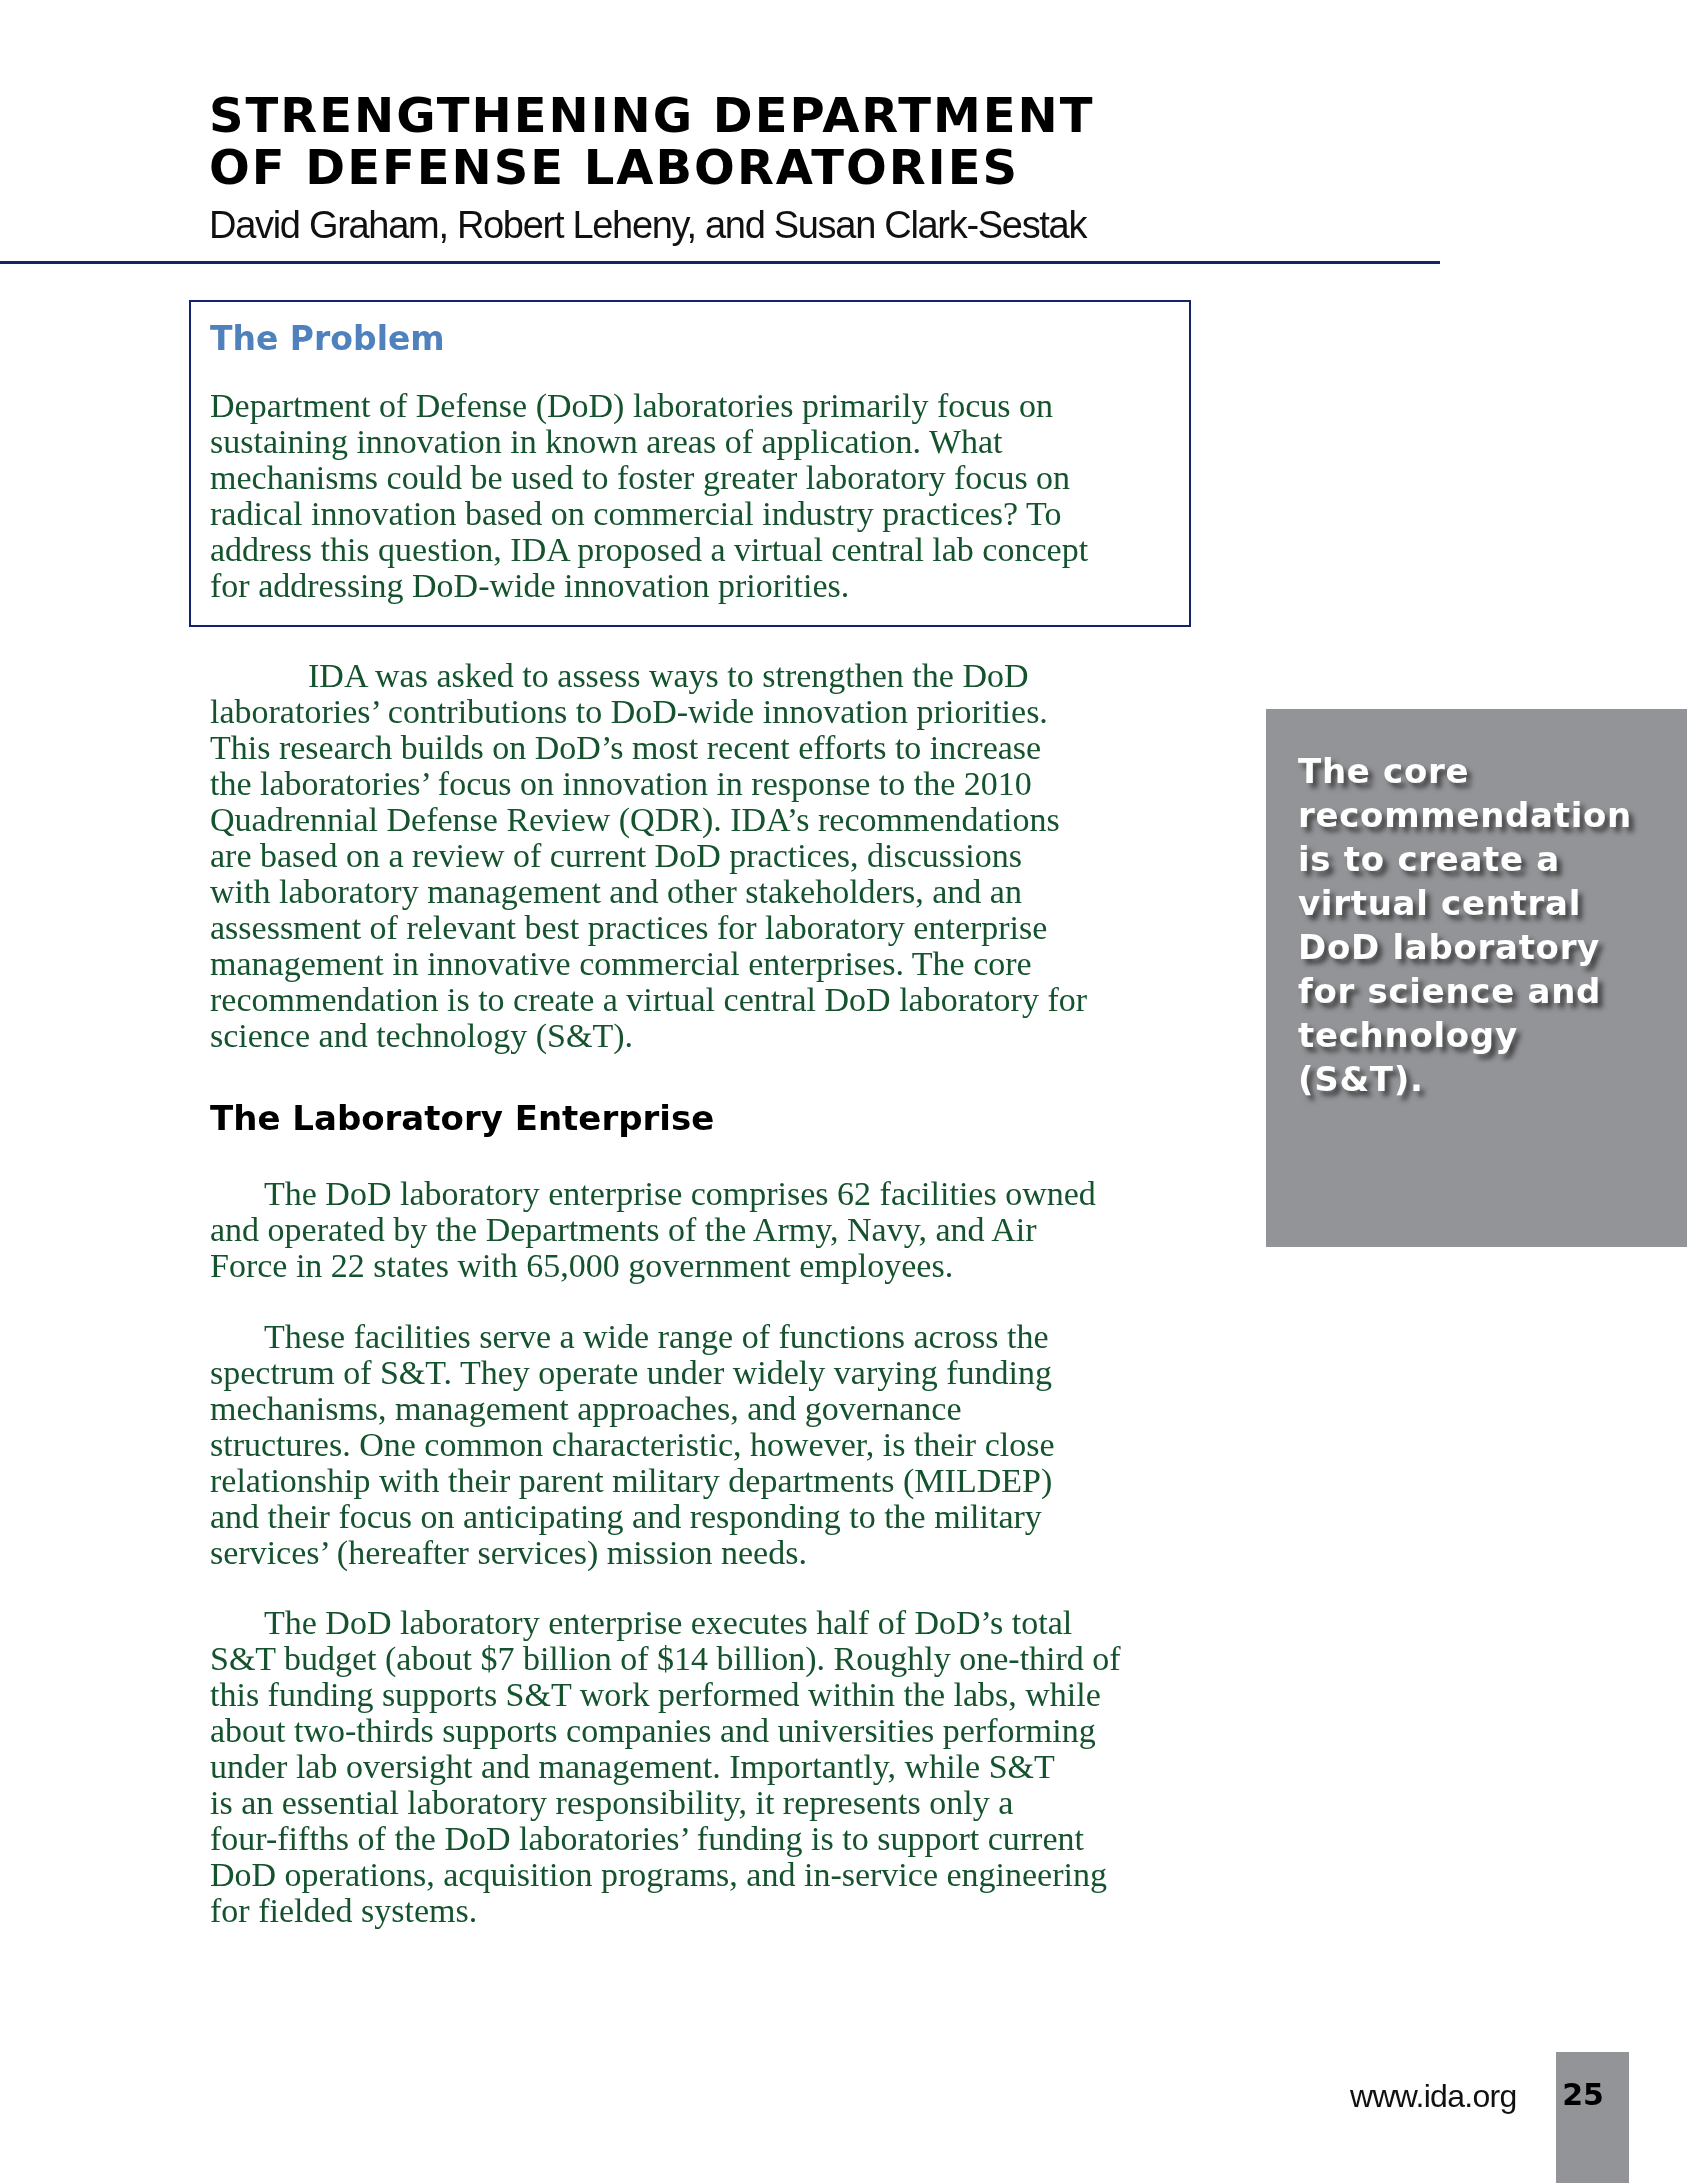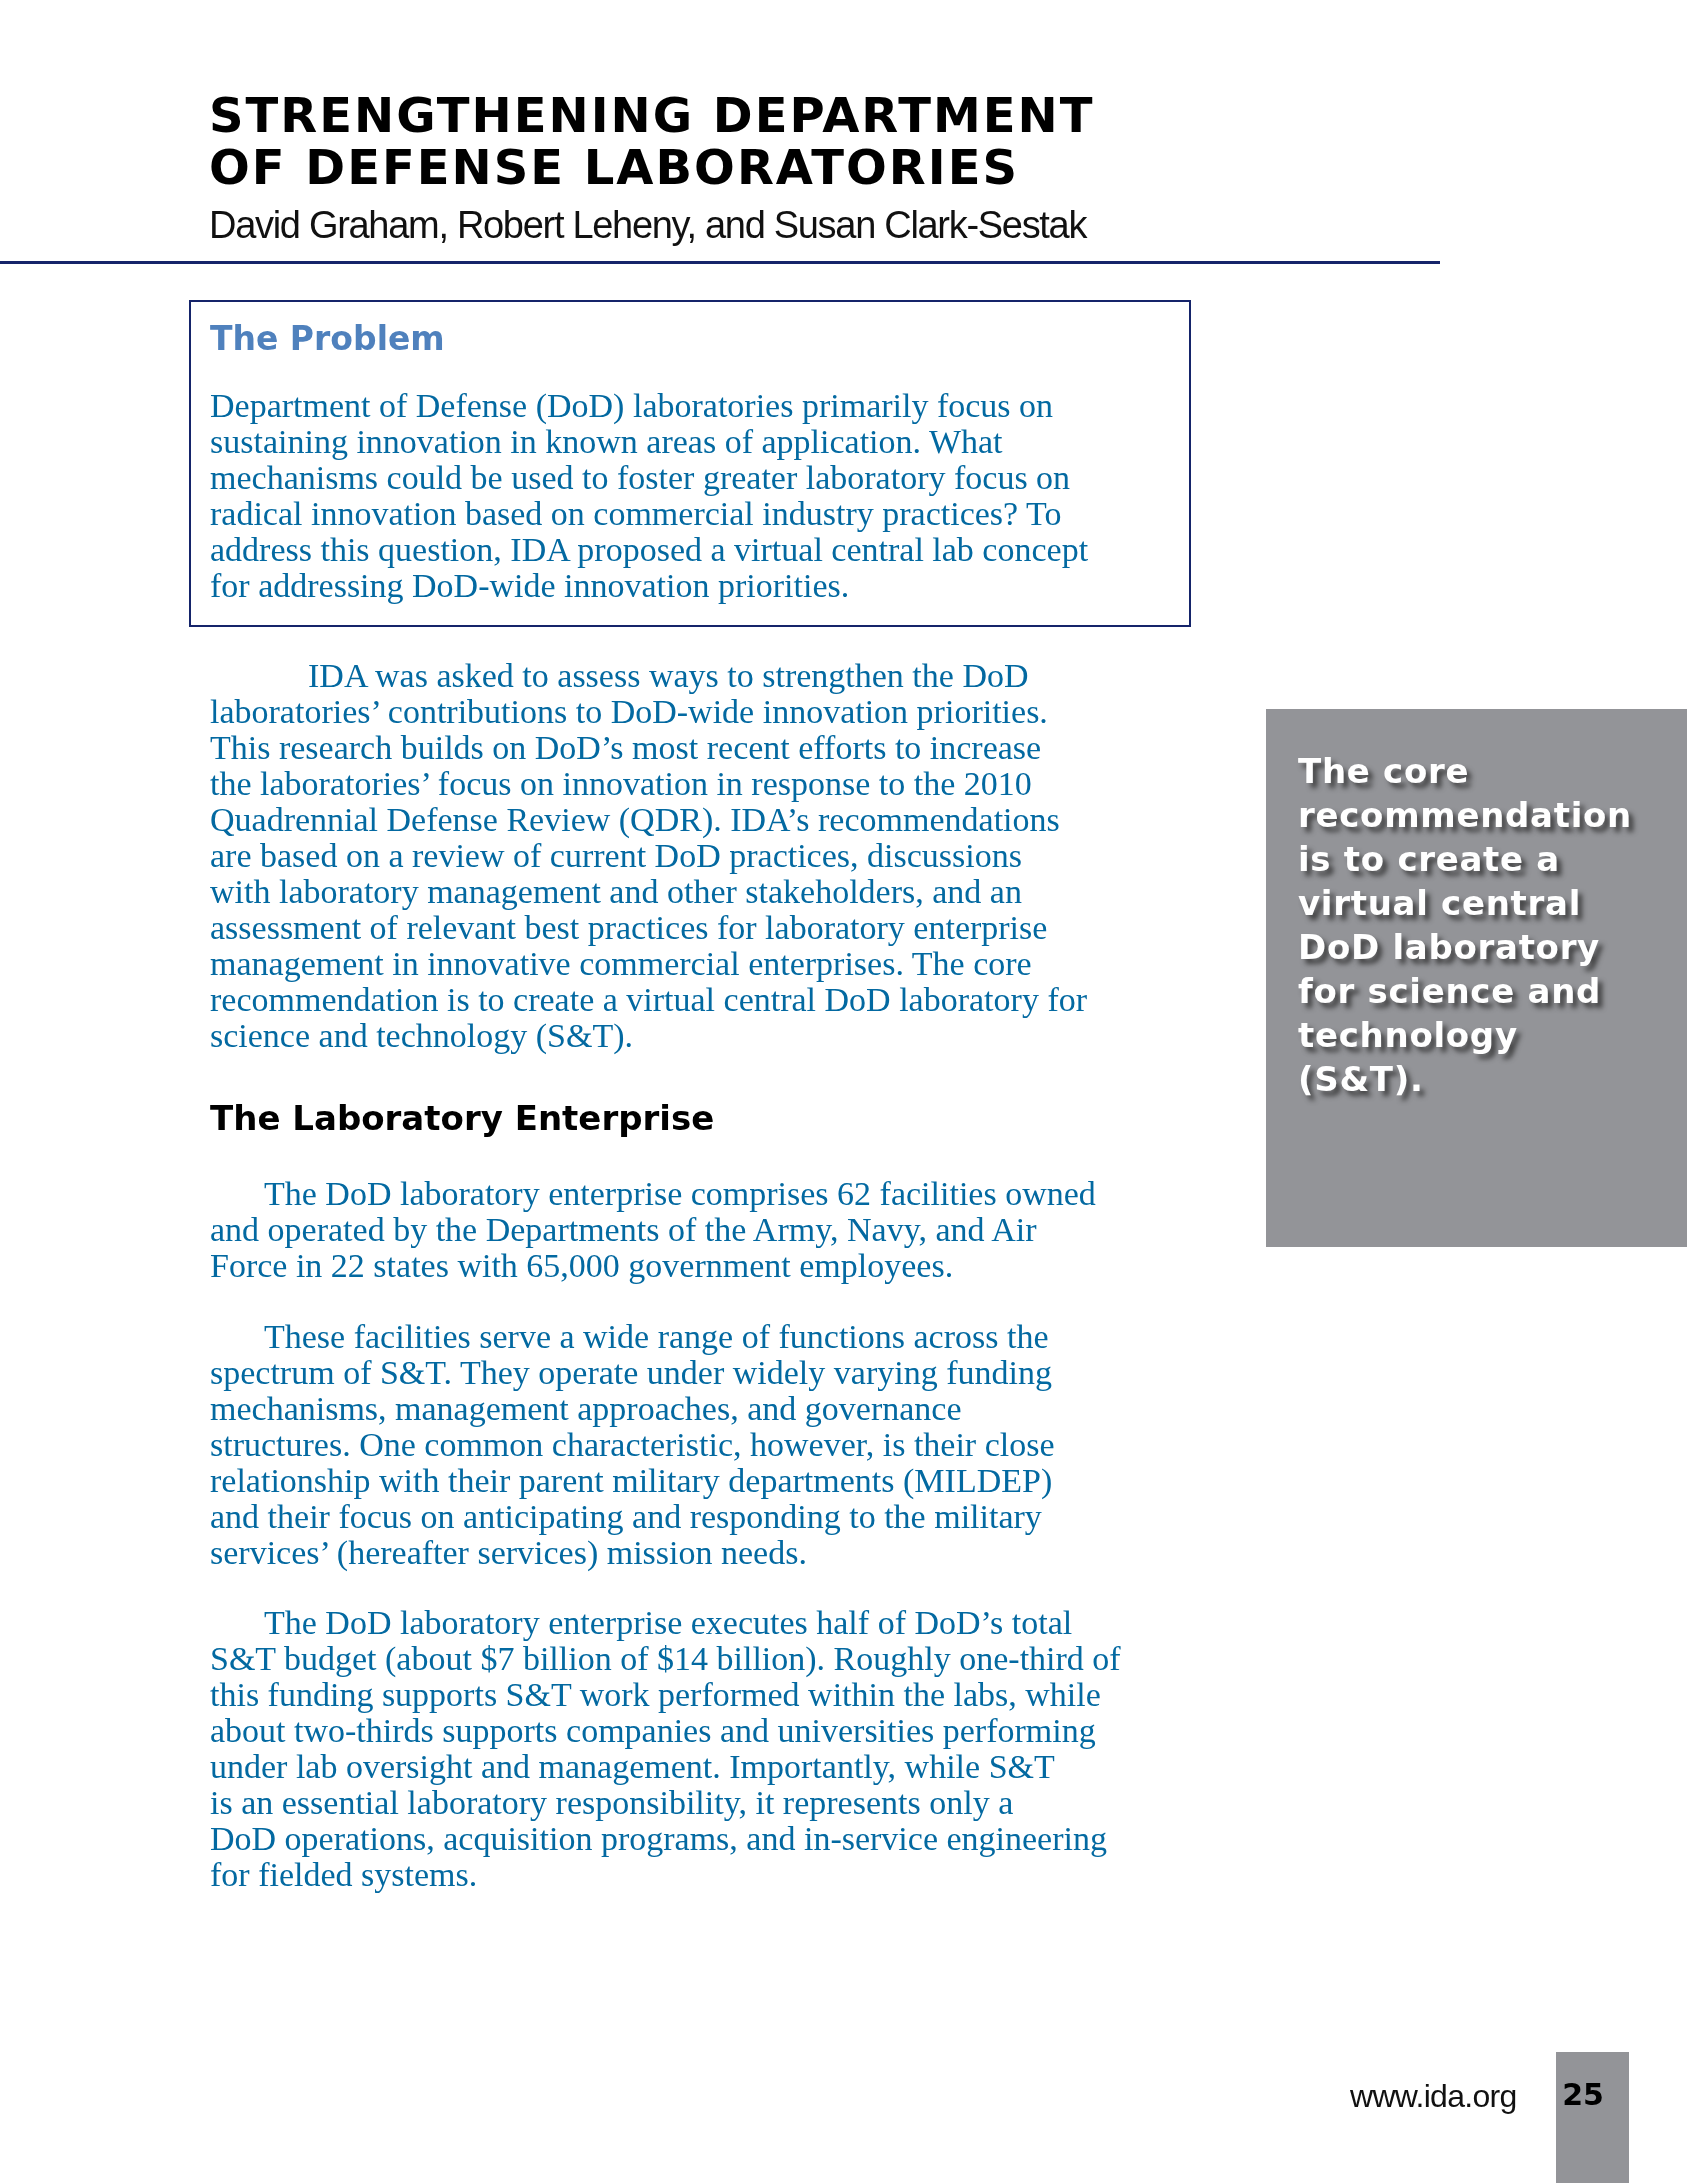--- a/index.html
+++ b/index.html
@@ -32,21 +32,21 @@
   .problem-heading {
     left: 210px; top: 316px; margin: 0;
     font-family: "DejaVu Sans", sans-serif; font-weight: bold;
     font-size: 33px; line-height: 46px; color: #4f81bd;
     white-space: nowrap;
   }
 
   
   .body-text {
     font-family: "Liberation Serif", serif; font-size: 34px; line-height: 36px;
-    color: #0369a1; margin: 0;
+    color: #14532d; margin: 0;
   }
   .body-text .line { display: block; white-space: nowrap; height: 36px; }
   .problem-text { left: 210px; top: 388px; }
   .para1 { left: 210px; top: 658px; }
   .para2 { left: 210px; top: 1176px; }
   .para3 { left: 210px; top: 1319px; }
   .para4 { left: 210px; top: 1605px; }
   .indent-large { padding-left: 98px; }
   .indent { padding-left: 54px; }
 
@@ -139,20 +139,21 @@
   <span class="line">services’ (hereafter services) mission needs.</span>
 </p>
 
 <p class="abs body-text para4">
   <span class="line indent">The DoD laboratory enterprise executes half of DoD’s total</span>
   <span class="line">S&amp;T budget (about $7 billion of $14 billion). Roughly one-third of</span>
   <span class="line">this funding supports S&amp;T work performed within the labs, while</span>
   <span class="line">about two-thirds supports companies and universities performing</span>
   <span class="line">under lab oversight and management. Importantly, while S&amp;T</span>
   <span class="line">is an essential laboratory responsibility, it represents only a</span>
+  <span class="line">four-fifths of the DoD laboratories’ funding is to support current</span>
   <span class="line">DoD operations, acquisition programs, and in-service engineering</span>
   <span class="line">for fielded systems.</span>
 </p>
 
 <div class="abs callout"></div>
 <p class="abs callout-text">
   <span class="line">The core</span>
   <span class="line">recommendation</span>
   <span class="line">is to create a</span>
   <span class="line">virtual central</span>

